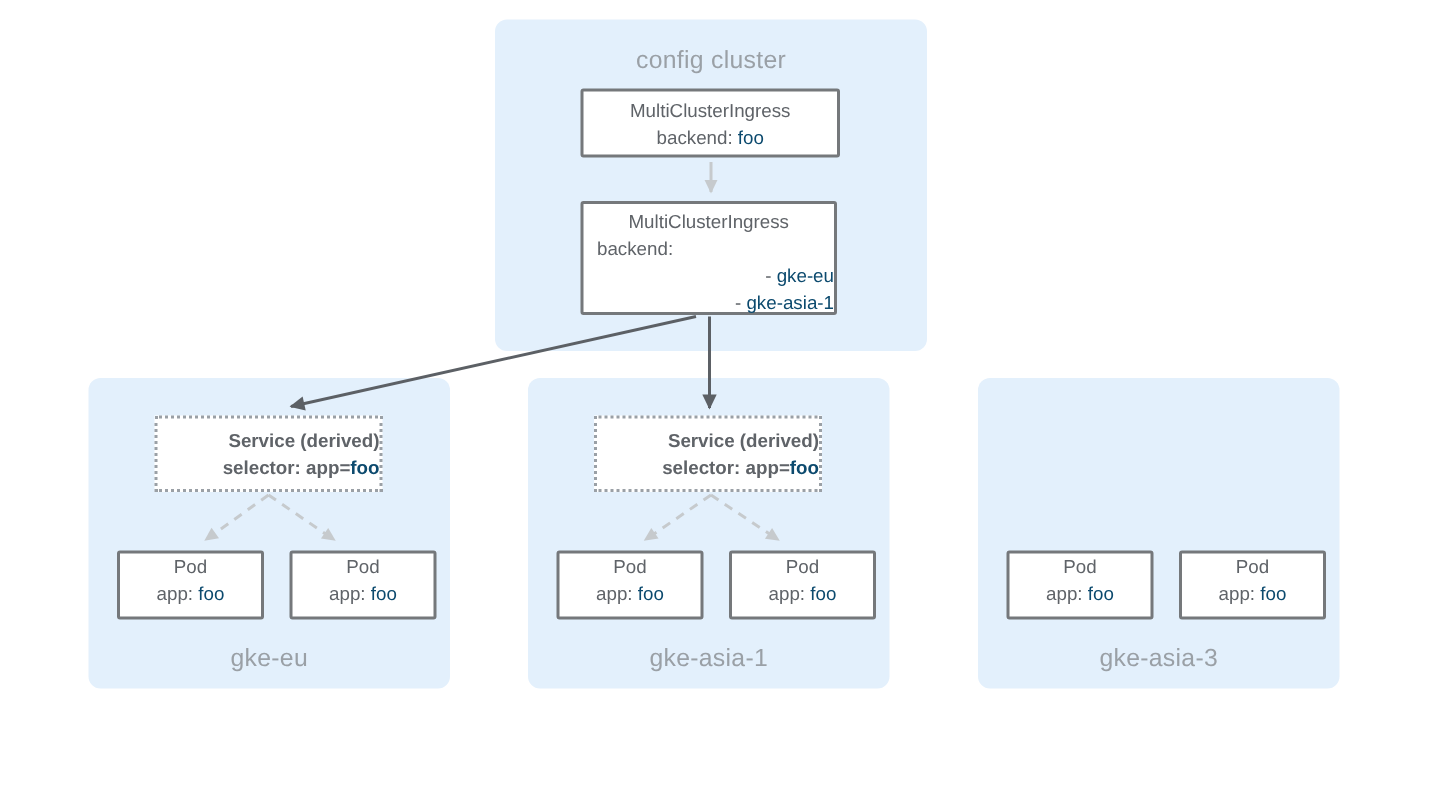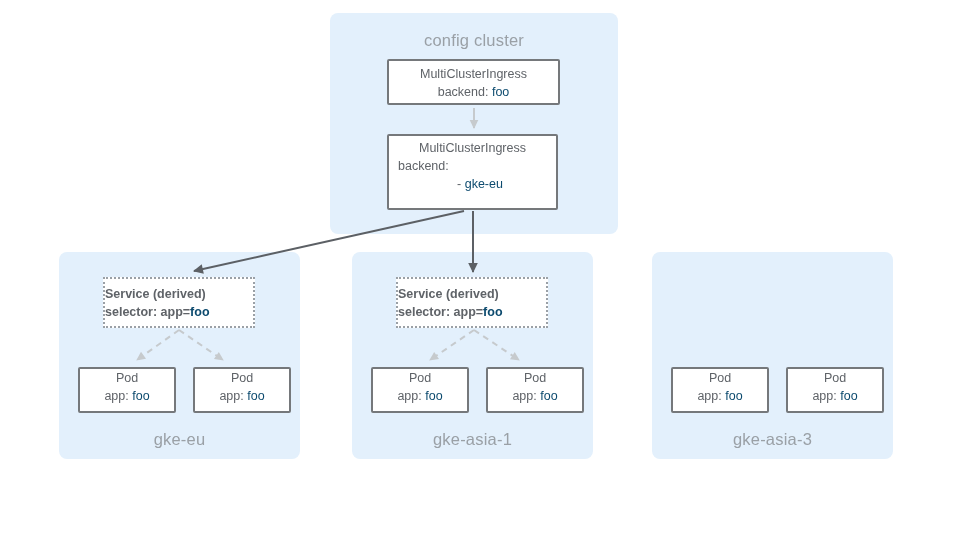--- a/index.html
+++ b/index.html
@@ -36,29 +36,29 @@
     font-weight: 400;
     line-height: 18px;
     text-align: center;
   }
   .node .ln { white-space: nowrap; }
   .blue { color: #0c4a6e; }
 
   #mci-box { left: 57px; top: 46px; width: 173px; height: 46px; padding-top: 4px; }
   #mcs-box { left: 57px; top: 121px; width: 171px; height: 76px; padding-top: 3px; }
   #mcs-box .ln-left { text-align: left; padding-left: 9px; }
-  #mcs-box .ln-indent { text-align: center; padding-left: 15px; }
+  #mcs-box .ln-indent { text-align: right; padding-left: 15px; }
 
   .service-box {
     position: absolute;
     left: 44px; top: 25px; width: 152px; height: 51px;
     background: #ffffff;
     border: 2px dotted #9AA0A6;
     color: #5F6368; font-size: 12.5px; font-weight: 700;
-    line-height: 18px; text-align: left; padding-top: 6px;
+    line-height: 18px; text-align: right; padding-top: 6px;
   }
   .pod {
     position: absolute; top: 115px; width: 98px; height: 46px;
     padding-top: 0;
   }
   .pod.p1 { left: 19px; }
   .pod.p2 { left: 134px; }
 
   #arrows { position: absolute; left: 0; top: 0; pointer-events: none; }
 </style>
@@ -72,20 +72,21 @@
 
     <div id="mci-box" class="node">
       <div class="ln">MultiClusterIngress</div>
       <div class="ln"><span>backend:</span> <span class="blue">foo</span></div>
     </div>
 
     <div id="mcs-box" class="node">
       <div class="ln">MultiClusterIngress</div>
       <div class="ln ln-left">backend:</div>
       <div class="ln ln-indent"><span>-</span> <span class="blue">gke-eu</span></div>
+      <div class="ln ln-indent"><span>-</span> <span class="blue">gke-asia-1</span></div>
     </div>
   </div>
 
   <div id="cluster-eu" class="cluster-bg">
     <div class="service-box">
       <div class="ln">Service (derived)</div>
       <div class="ln"><span>selector: app=</span><span class="blue">foo</span></div>
     </div>
     <div class="node pod p1">
       <div class="ln">Pod</div>

